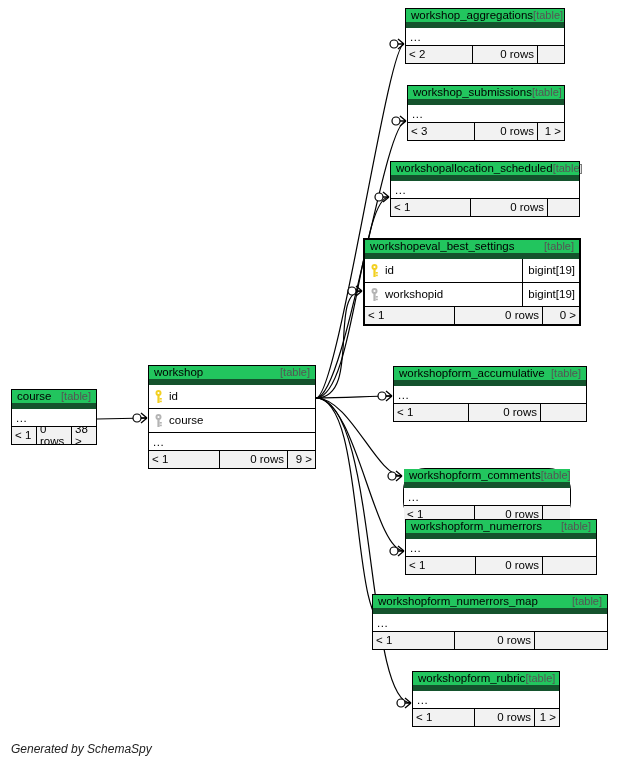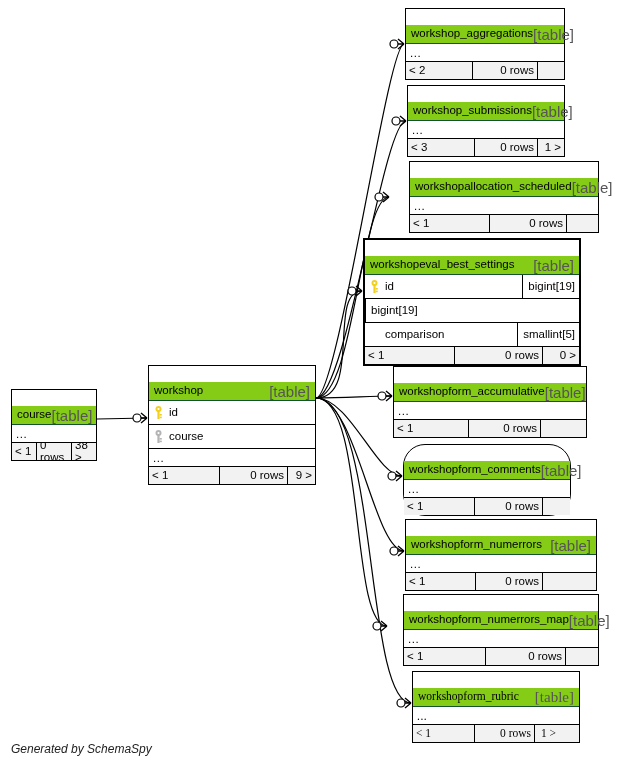--- a/index.html
+++ b/index.html
@@ -37,34 +37,33 @@
     color: #000000;
     line-height: 1;
   }
   .table-box.focus {
     border: 2px solid #000000;
   }
   .tbl-header {
     display: flex;
     align-items: center;
     justify-content: space-between;
-    background: #84cc16;
-    border-bottom: 1px solid #14532d;
+    background: #22c55e;
+    border-bottom: 6px solid #14532d;
     padding: 0 5px;
     height: 19px;
     box-sizing: border-box;
     white-space: nowrap;
-    margin-top: 16px;
   }
   .tbl-name {
     font-size: 11.5px;
     color: #000000;
   }
   .tbl-kind {
-    font-size: 15px;
+    font-size: 11px;
     color: #555555;
     padding-left: 0;
     text-align: right;
   }
   .tbl-row {
     display: flex;
     align-items: center;
     height: 24px;
     box-sizing: border-box;
     border-bottom: 1px solid #000000;
@@ -232,21 +231,21 @@
           <span class="tbl-name">workshop_submissions</span>
           <span class="tbl-kind">[table]</span>
         </div>
         <div class="ellipsis-row">...</div>
         <div class="tbl-footer">
           <span class="foot-cell foot-left" style="width:66px">&lt; 3</span>
           <span class="foot-cell foot-mid" style="width:63px">0 rows</span>
           <span class="foot-cell foot-right" style="width:27px">1 &gt;</span>
         </div>
       </div>
-      <div class="table-box" style="left: 409px; top: 161px; width: 190px;">
+      <div class="table-box" style="left: 390px; top: 161px; width: 190px;">
         <div class="tbl-header">
           <span class="tbl-name">workshopallocation_scheduled</span>
           <span class="tbl-kind">[table]</span>
         </div>
         <div class="ellipsis-row">...</div>
         <div class="tbl-footer">
           <span class="foot-cell foot-left" style="width:79px">&lt; 1</span>
           <span class="foot-cell foot-mid" style="width:77px">0 rows</span>
           <span class="foot-cell foot-right" style="width:32px"></span>
         </div>
@@ -263,48 +262,51 @@
                 <circle cx="4.5" cy="3" r="1.1" fill="#ffffff"></circle>
                 <rect x="3.4" y="5" width="2.2" height="8" fill="#f2d022"></rect>
                 <rect x="5.6" y="8" width="2.2" height="1.6" fill="#f2d022"></rect>
                 <rect x="5.6" y="10.6" width="2.2" height="1.6" fill="#f2d022"></rect>
               </svg></span>
             <span>id</span>
           </span>
           <span class="row-type">bigint[19]</span>
         </div>
         <div class="tbl-row">
+          <span class="row-main">
+            <span class="key-icon"><svg viewBox="0 0 9 13" width="9" height="13">
+                <circle cx="4.5" cy="3" r="3" fill="#b4b4b4"></circle>
+                <circle cx="4.5" cy="3" r="1.1" fill="#ffffff"></circle>
+                <rect x="3.4" y="5" width="2.2" height="8" fill="#b4b4b4"></rect>
+                <rect x="5.6" y="8" width="2.2" height="1.6" fill="#b4b4b4"></rect>
+                <rect x="5.6" y="10.6" width="2.2" height="1.6" fill="#b4b4b4"></rect>
+              </svg></span>
+            <span>workshopid</span>
+          </span>
           <span class="row-type">bigint[19]</span>
-        </div>
-        <div class="tbl-row">
-          <span class="row-main">
-            <span class="key-icon"></span>
-            <span>comparison</span>
-          </span>
-          <span class="row-type">smallint[5]</span>
         </div>
         <div class="tbl-footer">
           <span class="foot-cell foot-left" style="width:103px">&lt; 1</span>
           <span class="foot-cell foot-mid" style="width:101px">0 rows</span>
           <span class="foot-cell foot-right" style="width:42px">0 &gt;</span>
         </div>
       </div>
       <div class="table-box" style="left: 393px; top: 366px; width: 194px;">
         <div class="tbl-header">
           <span class="tbl-name">workshopform_accumulative</span>
           <span class="tbl-kind">[table]</span>
         </div>
         <div class="ellipsis-row">...</div>
         <div class="tbl-footer">
           <span class="foot-cell foot-left" style="width:74px">&lt; 1</span>
           <span class="foot-cell foot-mid" style="width:72px">0 rows</span>
           <span class="foot-cell foot-right" style="width:30px"></span>
         </div>
       </div>
-      <div class="table-box" style="left: 403px; top: 444px; width: 168px; border-radius: 22px;">
+      <div class="table-box" style="left: 403px; top: 468px; width: 168px; border-radius: 22px;">
         <div class="tbl-header">
           <span class="tbl-name">workshopform_comments</span>
           <span class="tbl-kind">[table]</span>
         </div>
         <div class="ellipsis-row">...</div>
         <div class="tbl-footer">
           <span class="foot-cell foot-left" style="width:70px">&lt; 1</span>
           <span class="foot-cell foot-mid" style="width:68px">0 rows</span>
           <span class="foot-cell foot-right" style="width:28px"></span>
         </div>
@@ -314,33 +316,33 @@
           <span class="tbl-name">workshopform_numerrors</span>
           <span class="tbl-kind">[table]</span>
         </div>
         <div class="ellipsis-row">...</div>
         <div class="tbl-footer">
           <span class="foot-cell foot-left" style="width:69px">&lt; 1</span>
           <span class="foot-cell foot-mid" style="width:67px">0 rows</span>
           <span class="foot-cell foot-right" style="width:28px"></span>
         </div>
       </div>
-      <div class="table-box" style="left: 403px; top: 594px; width: 196px;">
+      <div class="table-box" style="left: 372px; top: 594px; width: 236px;">
         <div class="tbl-header">
           <span class="tbl-name">workshopform_numerrors_map</span>
           <span class="tbl-kind">[table]</span>
         </div>
         <div class="ellipsis-row">...</div>
         <div class="tbl-footer">
           <span class="foot-cell foot-left" style="width:81px">&lt; 1</span>
           <span class="foot-cell foot-mid" style="width:80px">0 rows</span>
           <span class="foot-cell foot-right" style="width:33px"></span>
         </div>
       </div>
-      <div class="table-box" style="left: 412px; top: 671px; width: 168px; font-family: Liberation Serif, serif;">
+      <div class="table-box" style="left: 412px; top: 671px; width: 148px;">
         <div class="tbl-header">
           <span class="tbl-name">workshopform_rubric</span>
           <span class="tbl-kind">[table]</span>
         </div>
         <div class="ellipsis-row">...</div>
         <div class="tbl-footer">
           <span class="foot-cell foot-left" style="width:61px">&lt; 1</span>
           <span class="foot-cell foot-mid" style="width:60px">0 rows</span>
           <span class="foot-cell foot-right" style="width:25px">1 &gt;</span>
         </div>

